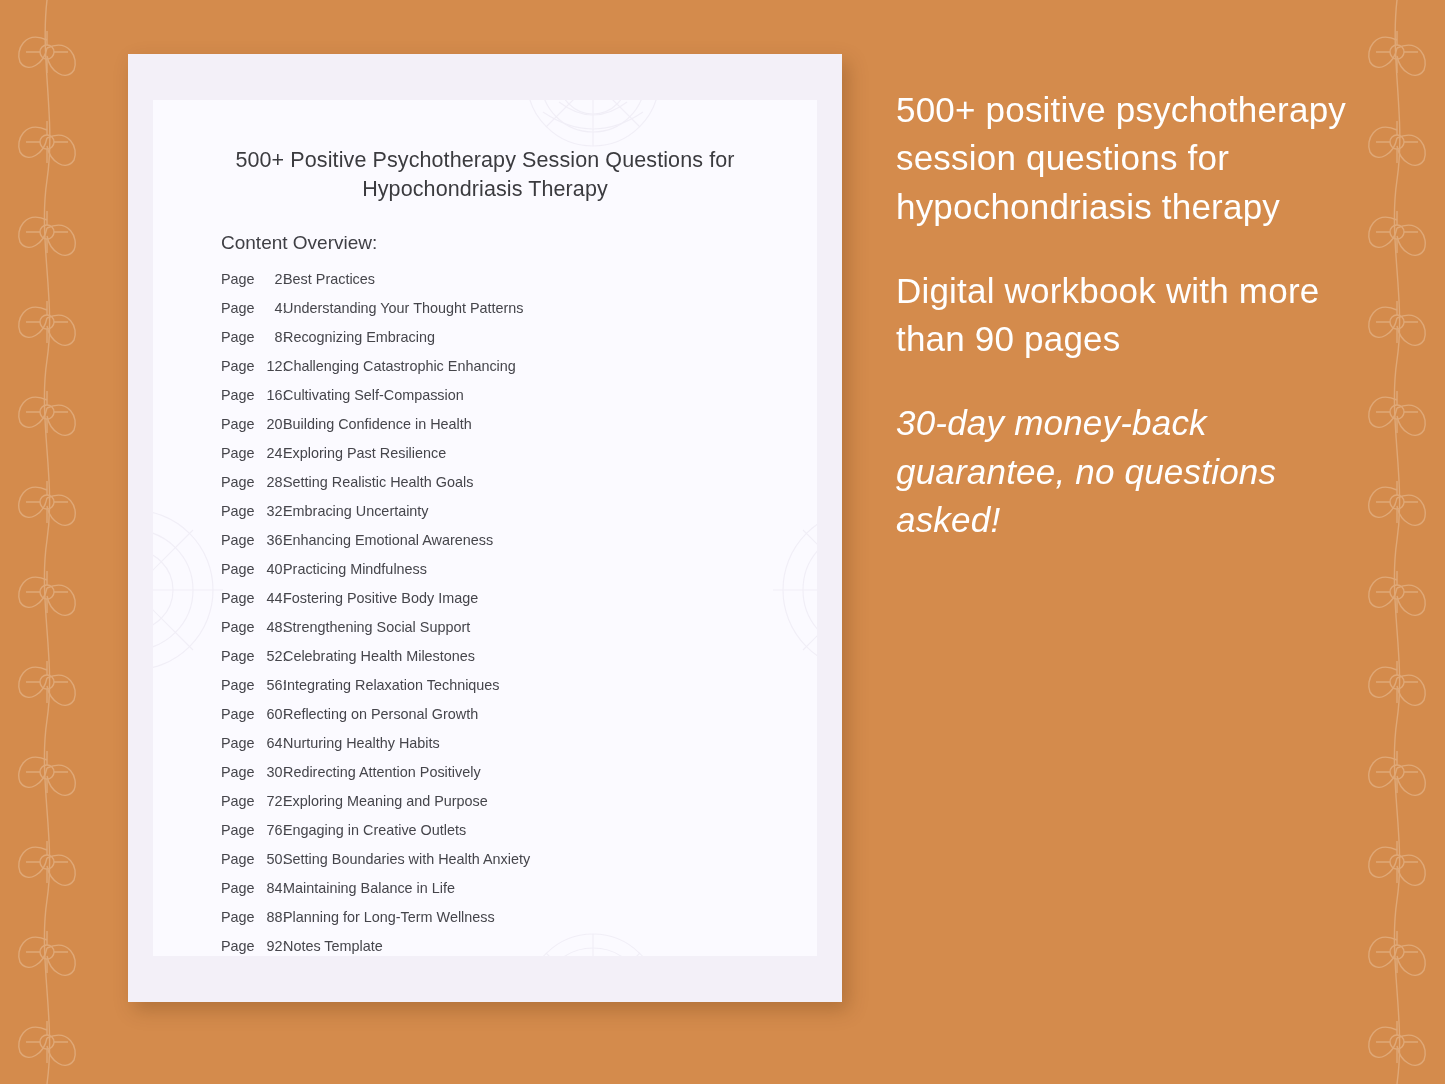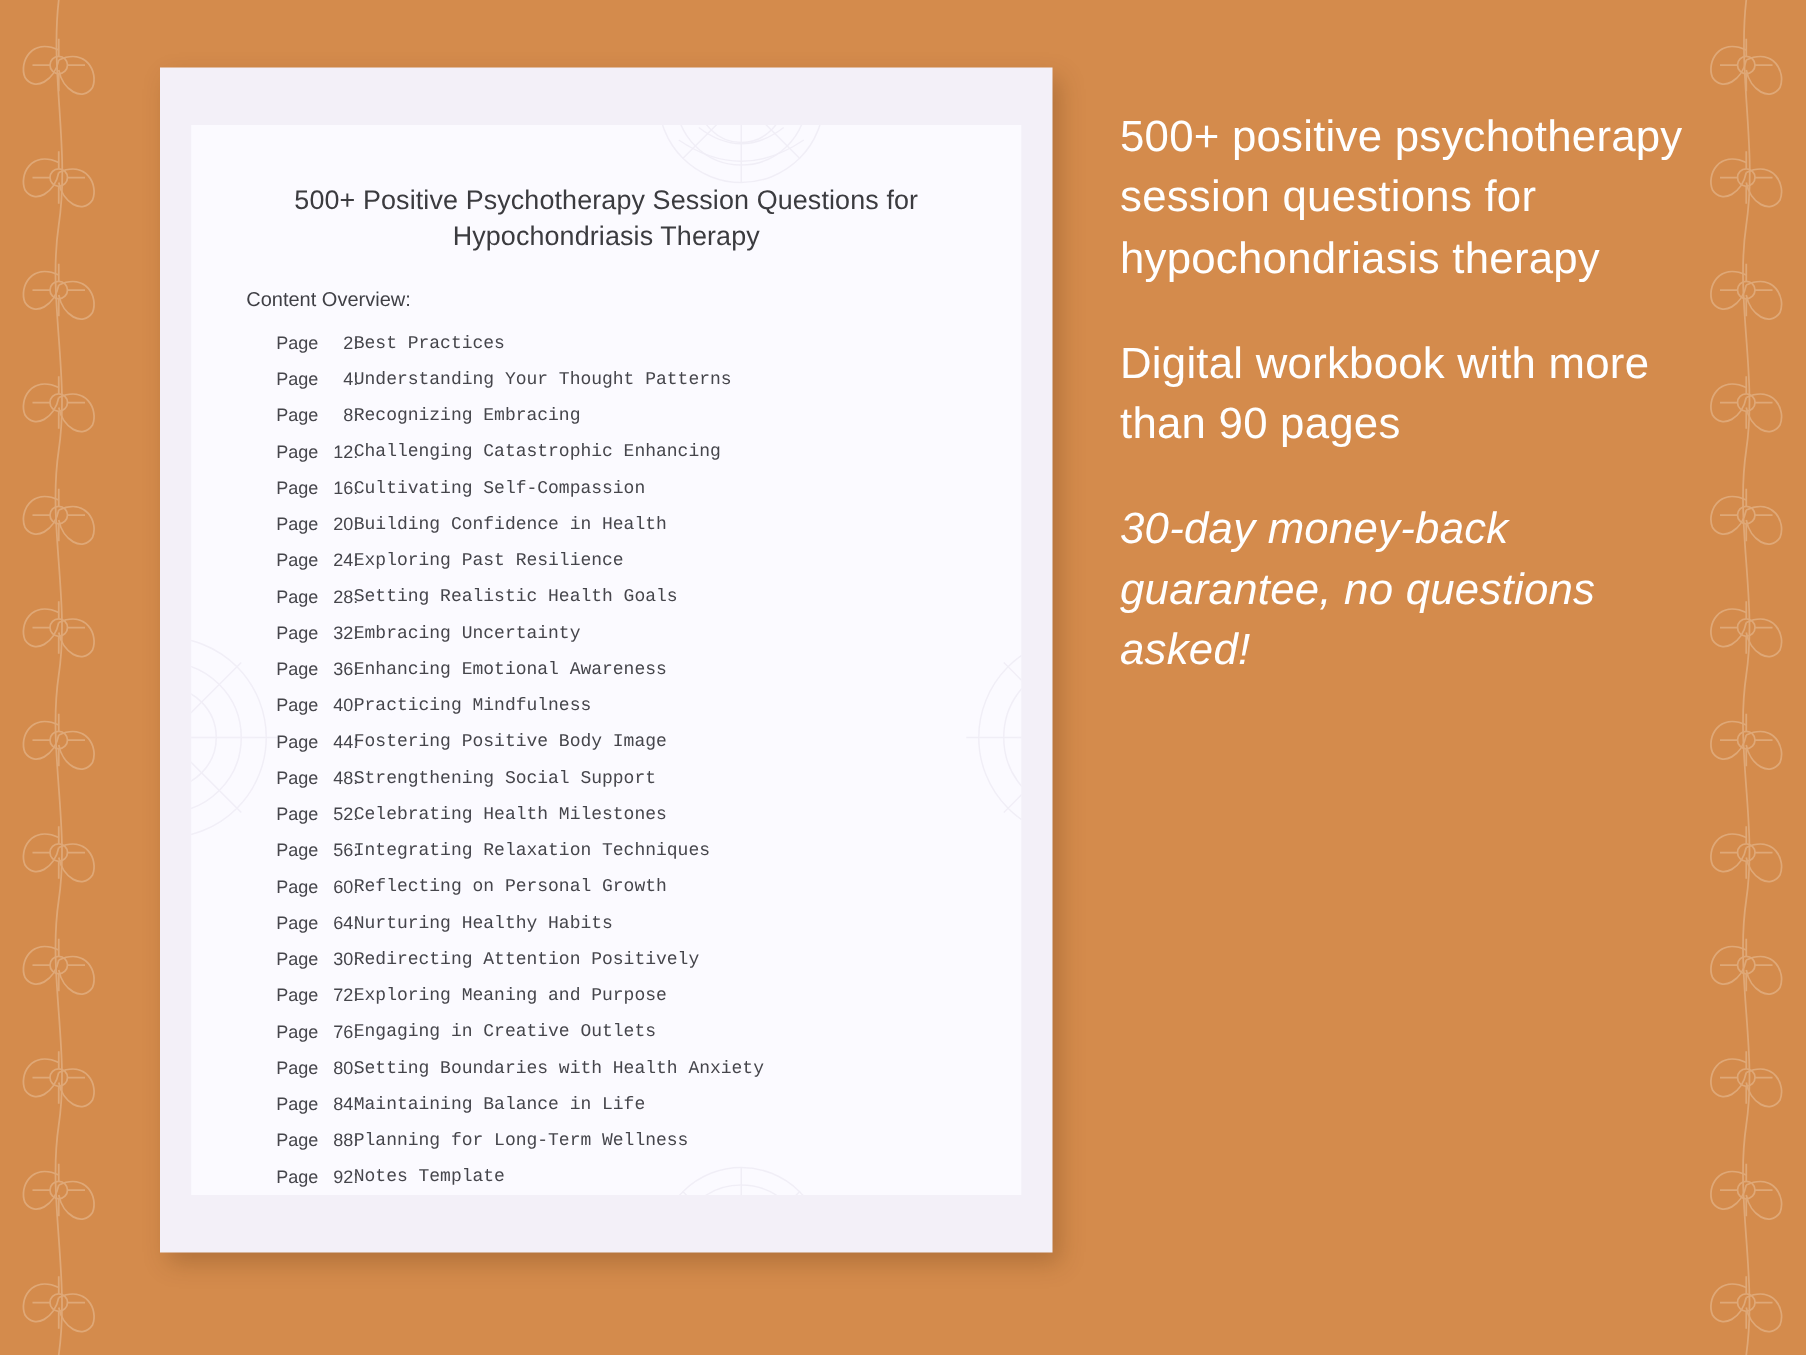--- a/index.html
+++ b/index.html
@@ -60,22 +60,22 @@
     margin: 46px 48px 0 48px;
     text-align: center;
     font-size: 21.5px;
     line-height: 1.35;
     color: #3b3b3f;
     font-family: "Liberation Sans", sans-serif;
     letter-spacing: 0.1px;
   }
   .doc-subtitle {
     position: relative;
-    margin: 28px 0 0 44px;
-    font-size: 16px;
+    margin: 28px 0 0 68px;
+    font-size: 19px;
     color: #3f3f45;
   }
   .toc {
     position: relative;
     margin: 18px 0 0 68px;
     list-style: none;
     padding: 0;
   }
   .toc li {
     display: flex;
@@ -88,21 +88,21 @@
   .toc .pg {
     display: inline-block;
     width: 62px;
     text-align: left;
   }
   .toc .pg .num {
     display: inline-block;
     width: 24px;
     text-align: right;
   }
-  .toc .ttl { display: inline-block; font-family: Liberation Mono, monospace; }
+  .toc .ttl { display: inline-block; }
 
   .bullets {
     position: absolute;
     left: 896px;
     top: 86px;
     width: 470px;
     color: #ffffff;
   }
   .bullet {
     font-size: 35px;
@@ -326,21 +326,21 @@
           </li>
         <li>
             <span class="pg"><span>Page</span>&nbsp;<span class="num">72</span>:</span>
             <span class="ttl">Exploring Meaning and Purpose</span>
           </li>
         <li>
             <span class="pg"><span>Page</span>&nbsp;<span class="num">76</span>:</span>
             <span class="ttl">Engaging in Creative Outlets</span>
           </li>
         <li>
-            <span class="pg"><span>Page</span>&nbsp;<span class="num">80</span>:</span>
+            <span class="pg"><span>Page</span>&nbsp;<span class="num">50</span>:</span>
             <span class="ttl">Setting Boundaries with Health Anxiety</span>
           </li>
         <li>
             <span class="pg"><span>Page</span>&nbsp;<span class="num">84</span>:</span>
             <span class="ttl">Maintaining Balance in Life</span>
           </li>
         <li>
             <span class="pg"><span>Page</span>&nbsp;<span class="num">88</span>:</span>
             <span class="ttl">Planning for Long-Term Wellness</span>
           </li>

